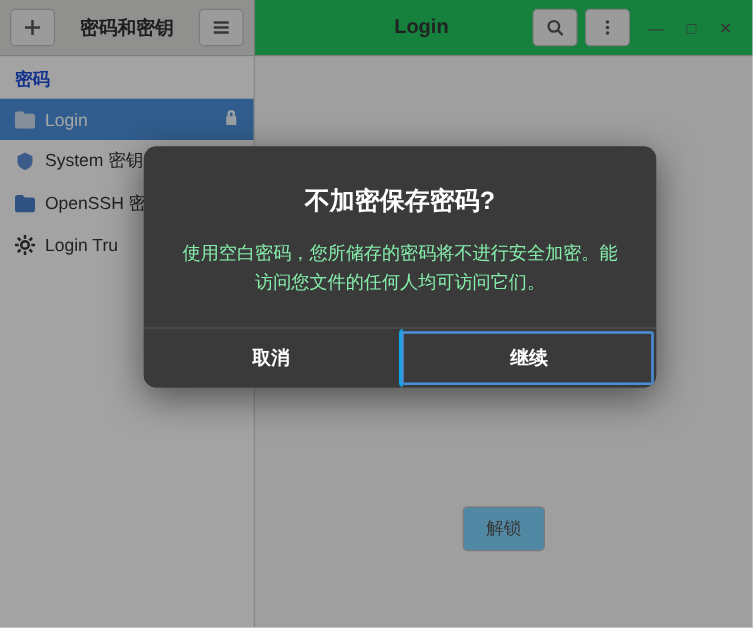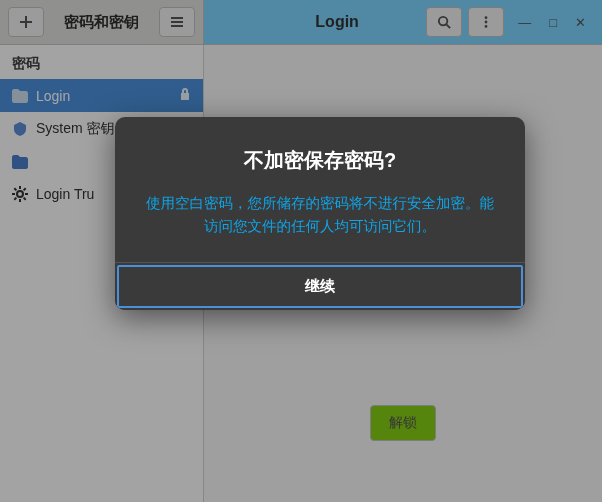--- a/index.html
+++ b/index.html
@@ -7,21 +7,21 @@
     width: 602px; height: 502px;
     font-family: sans-serif;
     background: #f6f5f4;
     position: relative;
     overflow: hidden;
   }
   .titlebar {
     height: 45px;
     display: flex;
     border-bottom: 1px solid #c0c0c0;
-    background: #7dd3fc;
+    background: #22c55e;
   }
   .tb-left {
     width: 204px;
     display: flex;
     align-items: center;
     padding: 0 8px;
     gap: 8px;
     border-right: 1px solid #c0c0c0;
     background: #dedddc;
   }
@@ -52,21 +52,21 @@
   .win-ctrl span { cursor:default; font-size:13px; }
   .content { display:flex; height: calc(502px - 45px); }
   .sidebar {
     width: 204px;
     background: #fafafa;
     border-right: 1px solid #d0d0d0;
     overflow:hidden;
   }
   .section-header {
     font-weight: bold;
-    color: #404040;
+    color: #1d4ed8;
     padding: 10px 12px 6px;
     font-size: 14px;
   }
   .list-item {
     display:flex; align-items:center;
     padding: 8px 12px;
     gap: 8px;
     color: #333;
     font-size: 14px;
   }
@@ -82,41 +82,41 @@
     position:relative;
     background:#f6f5f4;
   }
   .unlock-btn {
     position:absolute;
     left:50%; transform: translateX(-50%);
     top: 360px;
     padding: 8px 18px;
     border:1px solid #bfbfbf;
     border-radius:4px;
-    background:#84cc16;
+    background:#7dd3fc;
     color:#555;
     font-size:14px;
   }
   .overlay {
     position:absolute; inset:0;
     background: rgba(0,0,0,0.35);
   }
   .dialog {
     position:absolute;
     left: 115px; top: 117px;
     width: 410px;
     background: #3a3a3a;
     color: #eee;
     border-radius: 10px;
     overflow:hidden;
     box-shadow: 0 8px 30px rgba(0,0,0,0.5);
   }
   .dialog-body { padding: 30px 28px 24px; text-align:center; }
   .dialog-title { font-size:20px; font-weight:bold; color:#fff; margin-bottom:18px; }
-  .dialog-msg { font-size:14.5px; line-height:1.6; color:#0ea5e9; }
+  .dialog-msg { font-size:14.5px; line-height:1.6; color:#86efac; }
   .dialog-buttons { display:flex; border-top:1px solid #555; }
   .dbtn {
     flex:1;
     padding: 14px 0;
     text-align:center;
     font-size:15px;
     font-weight:bold;
     color:#fff;
     background:#3a3a3a;
     border:none;
@@ -192,20 +192,21 @@
           </svg>
       </span>
       <span>System 密钥</span>
     </div>
     <div class="list-item">
       <span class="item-icon">
         <svg width="16" height="14" viewBox="0 0 16 14">
             <path d="M0 2c0-1 1-2 2-2h4l2 2h6c1 0 2 1 2 2v8c0 1-1 2-2 2H2c-1 0-2-1-2-2z" fill="#4a7ec9"></path>
           </svg>
       </span>
+      <span>OpenSSH 密</span>
     </div>
 
     <div class="list-item">
       <span class="item-icon">
         <svg width="16" height="16" viewBox="0 0 16 16">
             <circle cx="8" cy="8" r="3" fill="none" stroke="#333" stroke-width="2"></circle>
             <path d="M8 0v3M8 13v3M0 8h3M13 8h3M2.3 2.3l2.1 2.1M11.6 11.6l2.1 2.1M2.3 13.7l2.1-2.1M11.6 4.4l2.1-2.1" stroke="#333" stroke-width="2"></path>
           </svg>
       </span>
       <span>Login Tru</span>
@@ -217,15 +218,16 @@
   </div>
 </div>
 
 <div class="overlay"></div>
 <div class="dialog">
   <div class="dialog-body">
     <div class="dialog-title">不加密保存密码?</div>
     <div class="dialog-msg">使用空白密码，您所储存的密码将不进行安全加密。能访问您文件的任何人均可访问它们。</div>
   </div>
   <div class="dialog-buttons">
+    <button class="dbtn">取消</button>
     <button class="dbtn focused">继续</button>
   </div>
 </div>
 
 </body></html>

